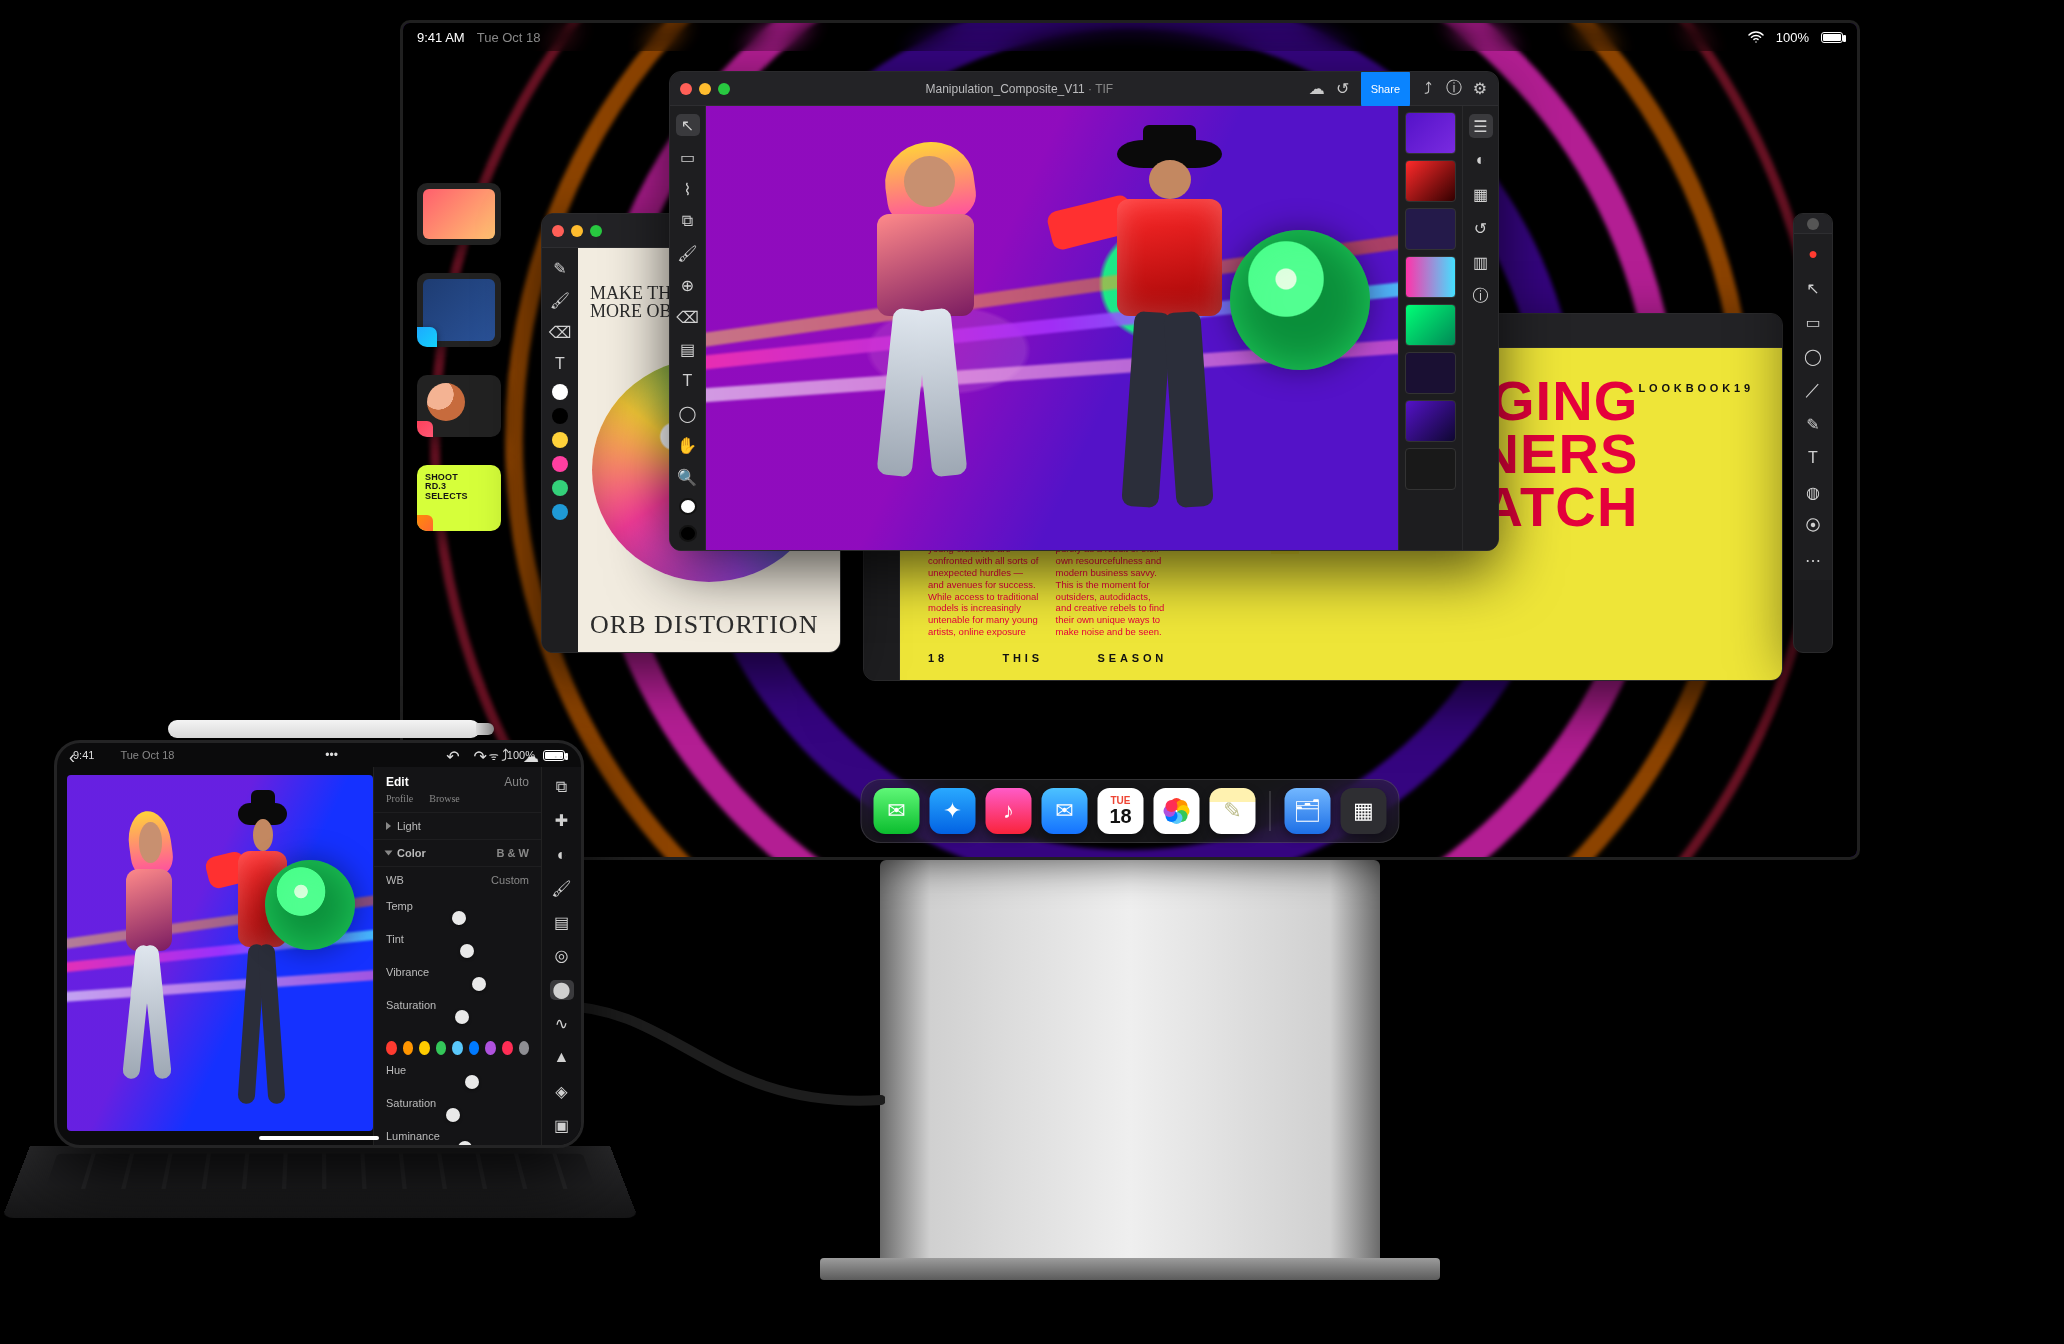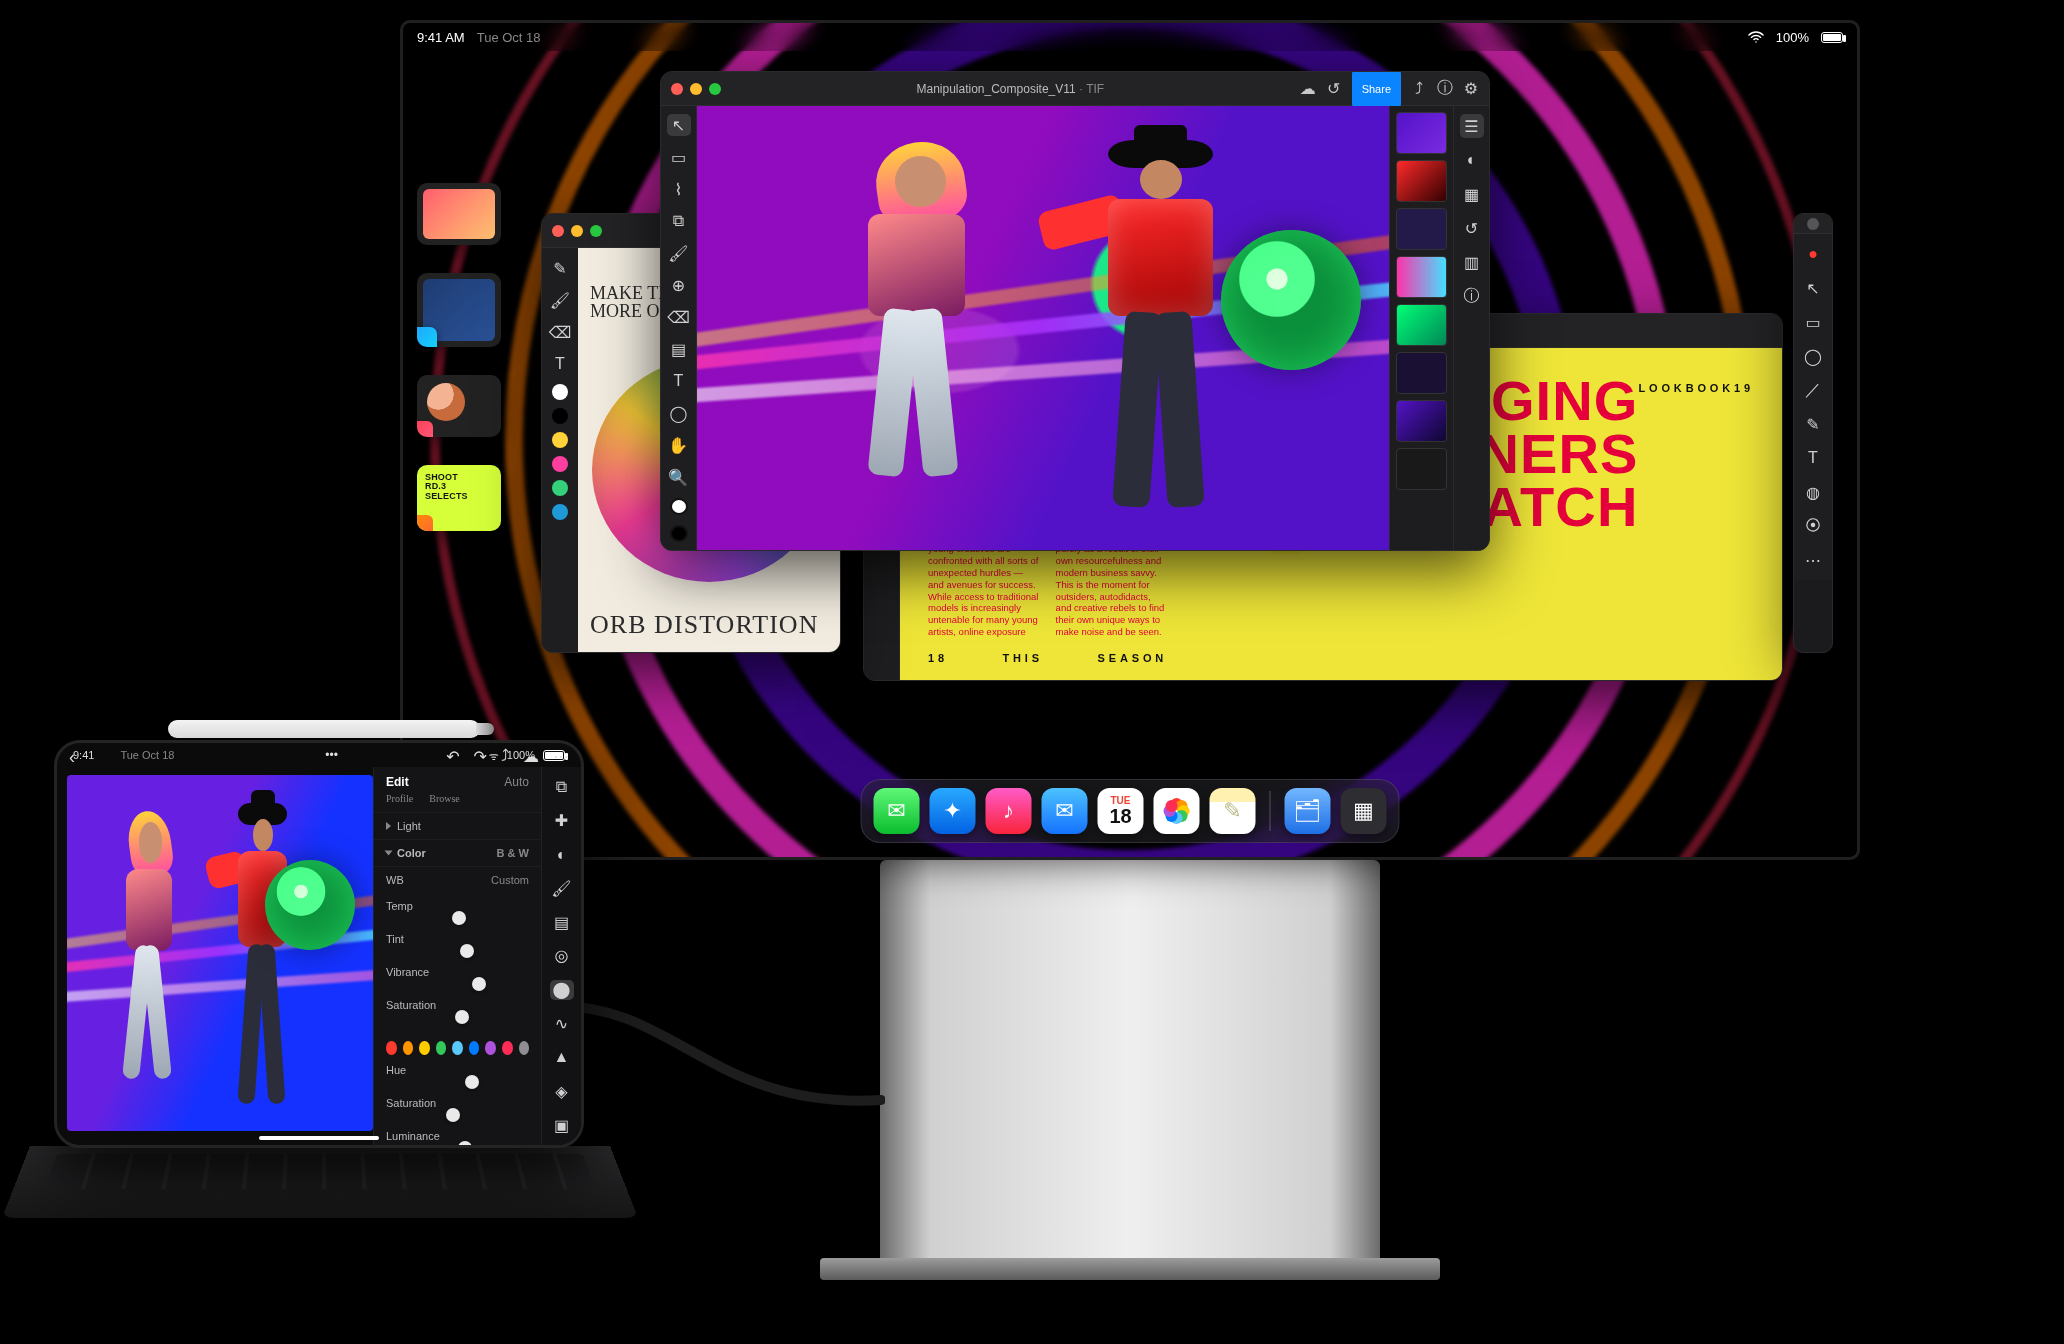--- a/index.html
+++ b/index.html
@@ -56,21 +56,21 @@
 
   
   .vtoolbar { position:absolute; top:34px; bottom:0; width:36px; background:#1e1e20; display:flex; flex-direction:column; align-items:center; padding:8px 0; gap:10px; }
   .vtoolbar.left { left:0; border-right:1px solid #2a2a2c; }
   .vtoolbar.right { right:0; border-left:1px solid #2a2a2c; }
   .vbtn { width:24px; height:24px; border-radius:5px; display:flex; align-items:center; justify-content:center; color:#d0d0d0; cursor:pointer; }
   .vbtn.active { background:#3a3a3d; }
   .swatch { width:18px; height:18px; border-radius:50%; border:2px solid #121212; }
 
   
-  .editor { left:257px; top:48px; width:830px; height:480px; z-index:30; }
+  .editor { left:266px; top:48px; width:830px; height:480px; z-index:30; }
   .editor .canvas { position:absolute; left:36px; right:100px; top:34px; bottom:0; background:
       radial-gradient(circle at 65% 40%, rgba(20,255,130,.9) 0 10%, transparent 11%),
       linear-gradient(115deg, rgba(255,0,170,.35) 0 40%, transparent 60%),
       radial-gradient(ellipse at 35% 55%, rgba(255,255,255,.15) 0 12%, transparent 13%),
       #5412c8; overflow:hidden; }
   
   .fig { position:absolute; }
   .fig1 { left:18%; top:8%; width:28%; height:82%; }
   .fig2 { left:48%; top:6%; width:38%; height:88%; }
   .orb { position:absolute; right:4%; top:28%; width:140px; height:140px; border-radius:50%;

